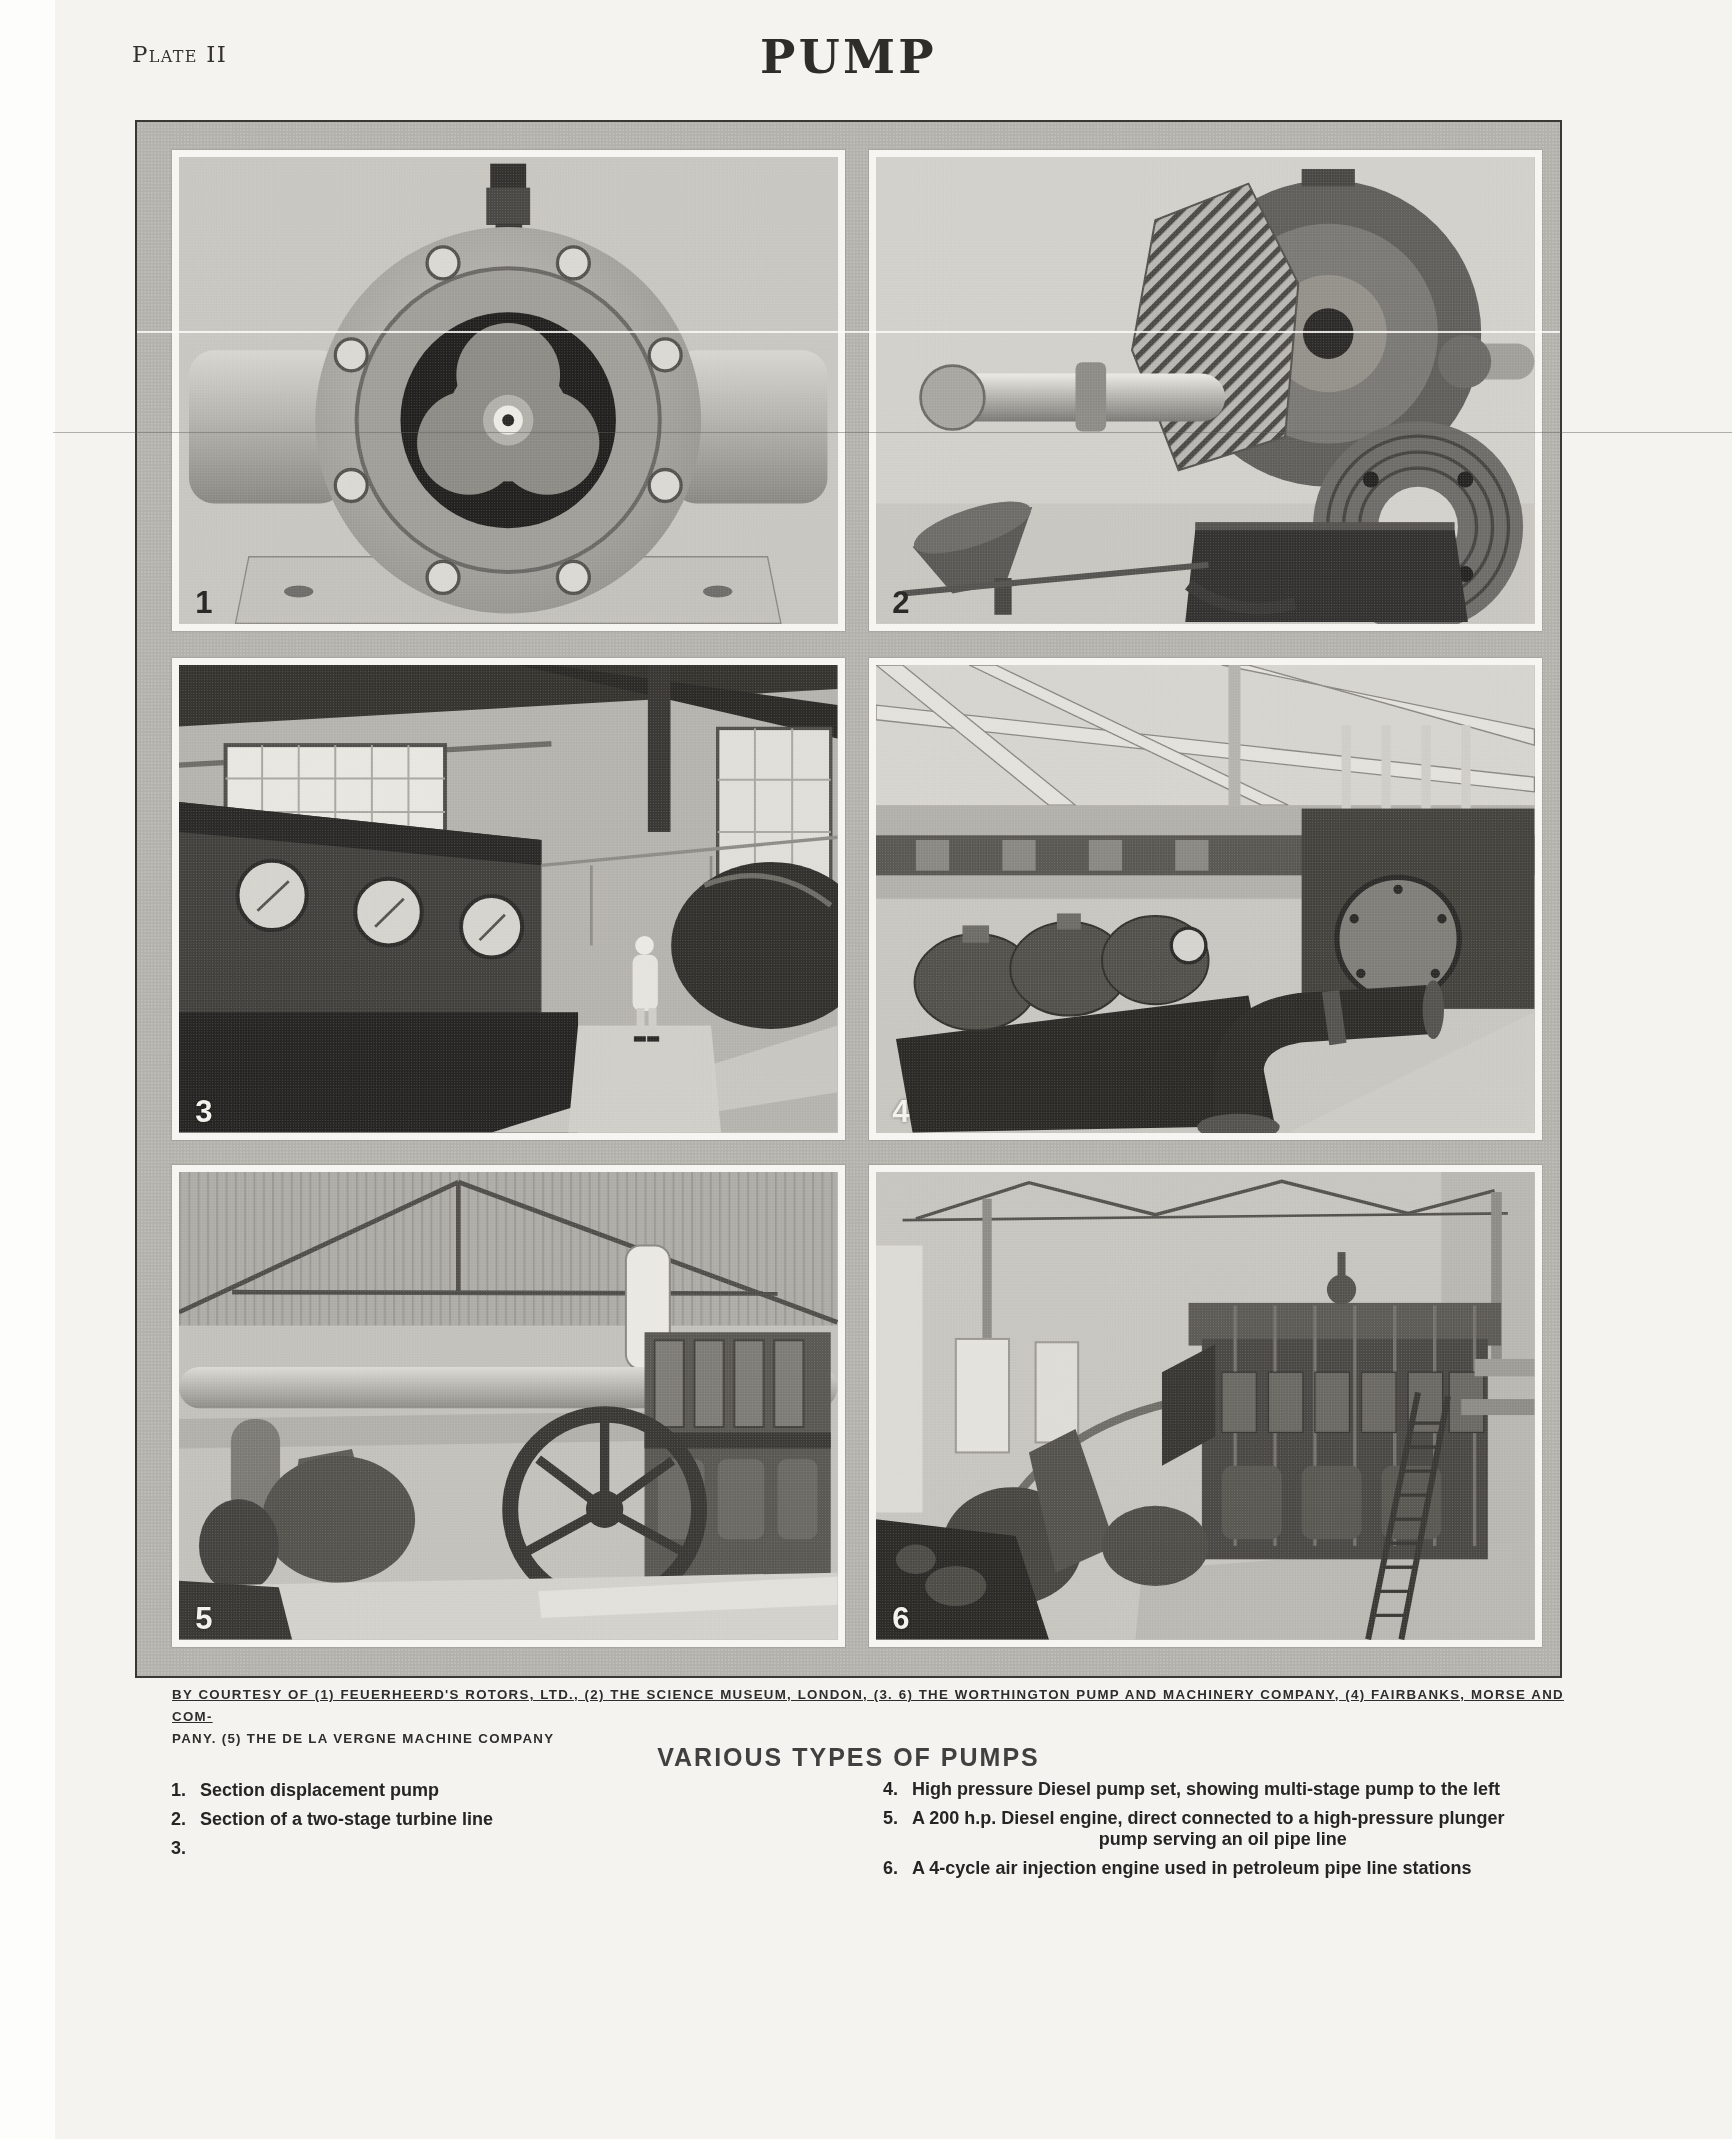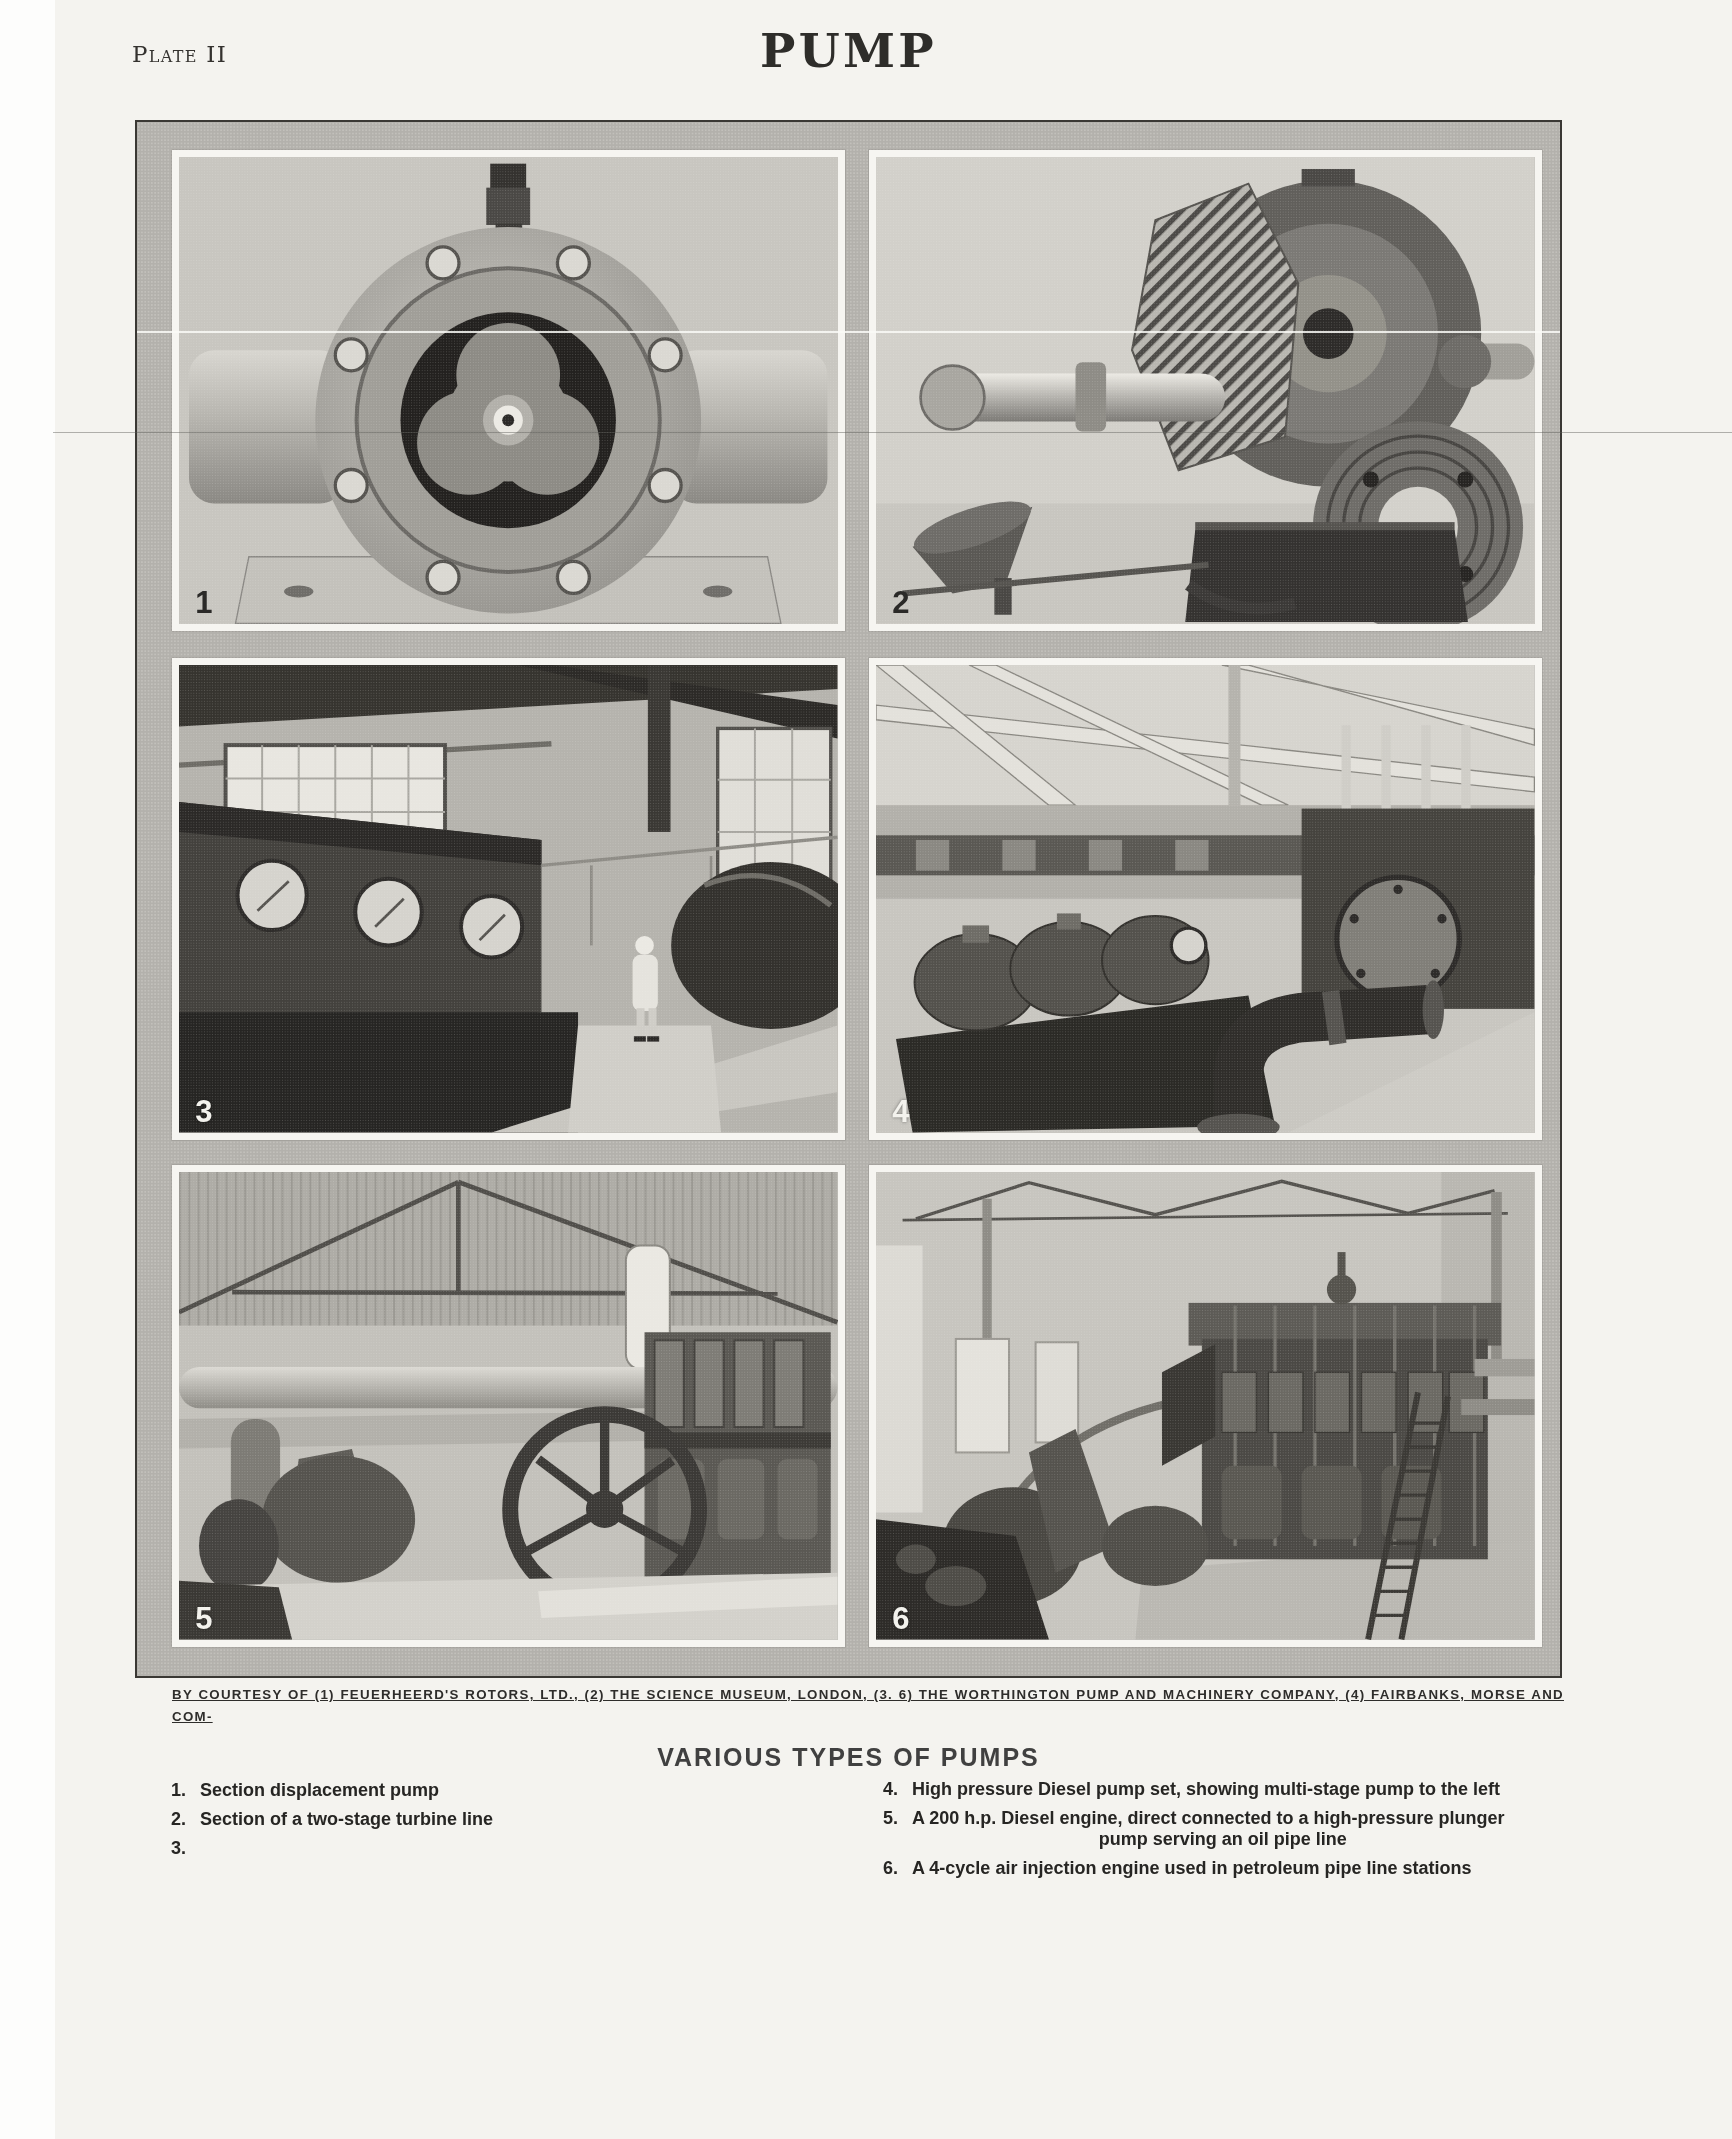--- a/index.html
+++ b/index.html
@@ -11,21 +11,21 @@
     overflow:hidden;
   }
   .scanner-edge{position:absolute;left:0;top:0;width:55px;height:2140px;background:#fdfdfc;}
   
   .plate-label{
     position:absolute;left:132px;top:41px;
     font-family:"DejaVu Serif","Liberation Serif",serif;
     font-variant:small-caps;font-size:23px;letter-spacing:1.3px;color:#34322f;
   }
   .page-title{
-    position:absolute;left:135px;top:23px;width:1427px;text-align:center;
+    position:absolute;left:135px;top:29px;width:1427px;text-align:center;
     font-family:"DejaVu Serif","Liberation Serif",serif;
     font-size:47px;font-weight:bold;letter-spacing:3.3px;color:#2e2d2a;
   }
   
   .plate{
     position:absolute;left:135px;top:120px;width:1427px;height:1558px;
     box-sizing:border-box;border:2px solid #3a3834;
     background-color:#b3b1ac;
     background-image:radial-gradient(#c2c0bb 0.7px, rgba(0,0,0,0) 0.9px);
     background-size:3.3px 3.3px;
@@ -425,20 +425,21 @@
     </div>
   </div>
 
 </div>
 
 <div class="artifact artifact-white"></div>
 <div class="artifact artifact-dark"></div>
 
 <div class="courtesy">
   <div class="courtesy-l1">BY COURTESY OF (1) FEUERHEERD'S ROTORS, LTD., (2) THE SCIENCE MUSEUM, LONDON, (3. 6) THE WORTHINGTON PUMP AND MACHINERY COMPANY, (4) FAIRBANKS, MORSE AND COM-</div>
+  <div class="courtesy-l2">PANY. (5) THE DE LA VERGNE MACHINE COMPANY</div>
 </div>
 
 <div class="cap-title">VARIOUS TYPES OF PUMPS</div>
 
 <div class="cap-col cap-col-left">
   <div class="cap-item">
     <span class="cap-num">1.</span>
     <div>
       <div class="cap-line">Section displacement pump</div>
 

